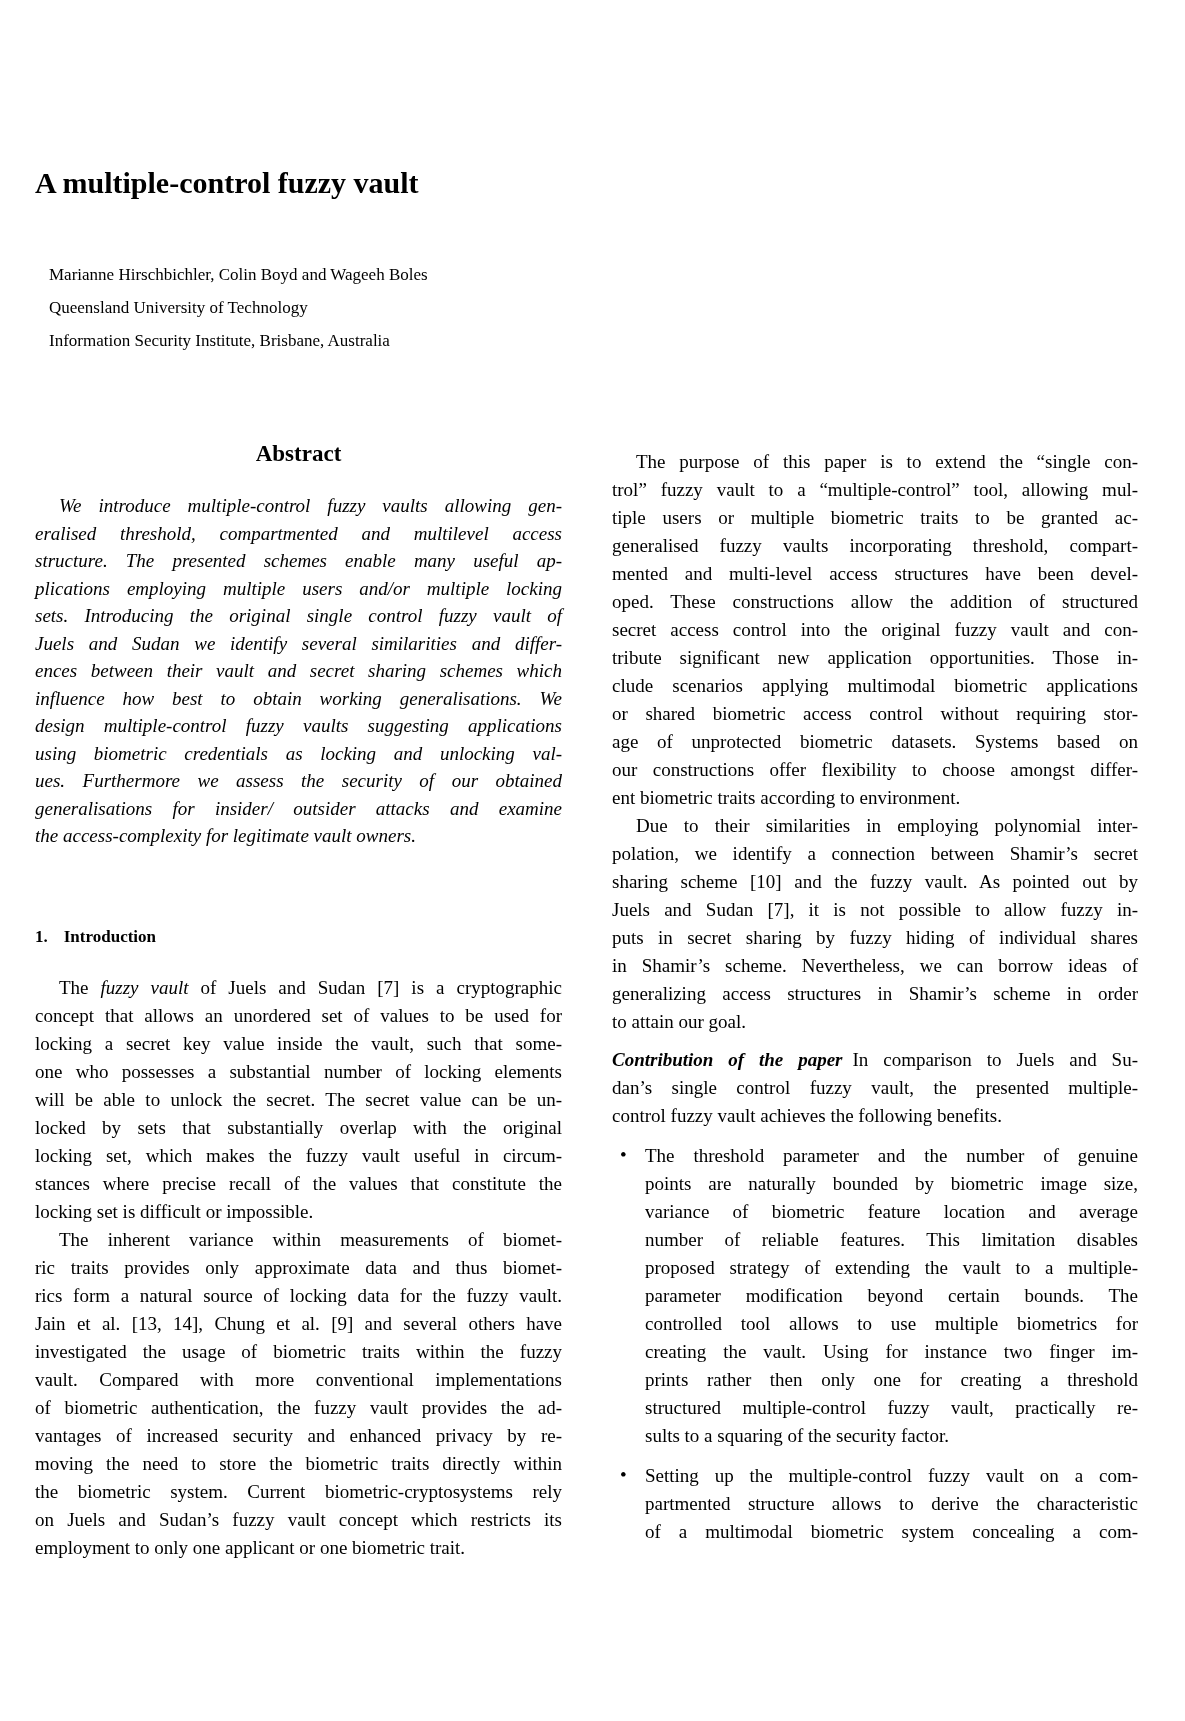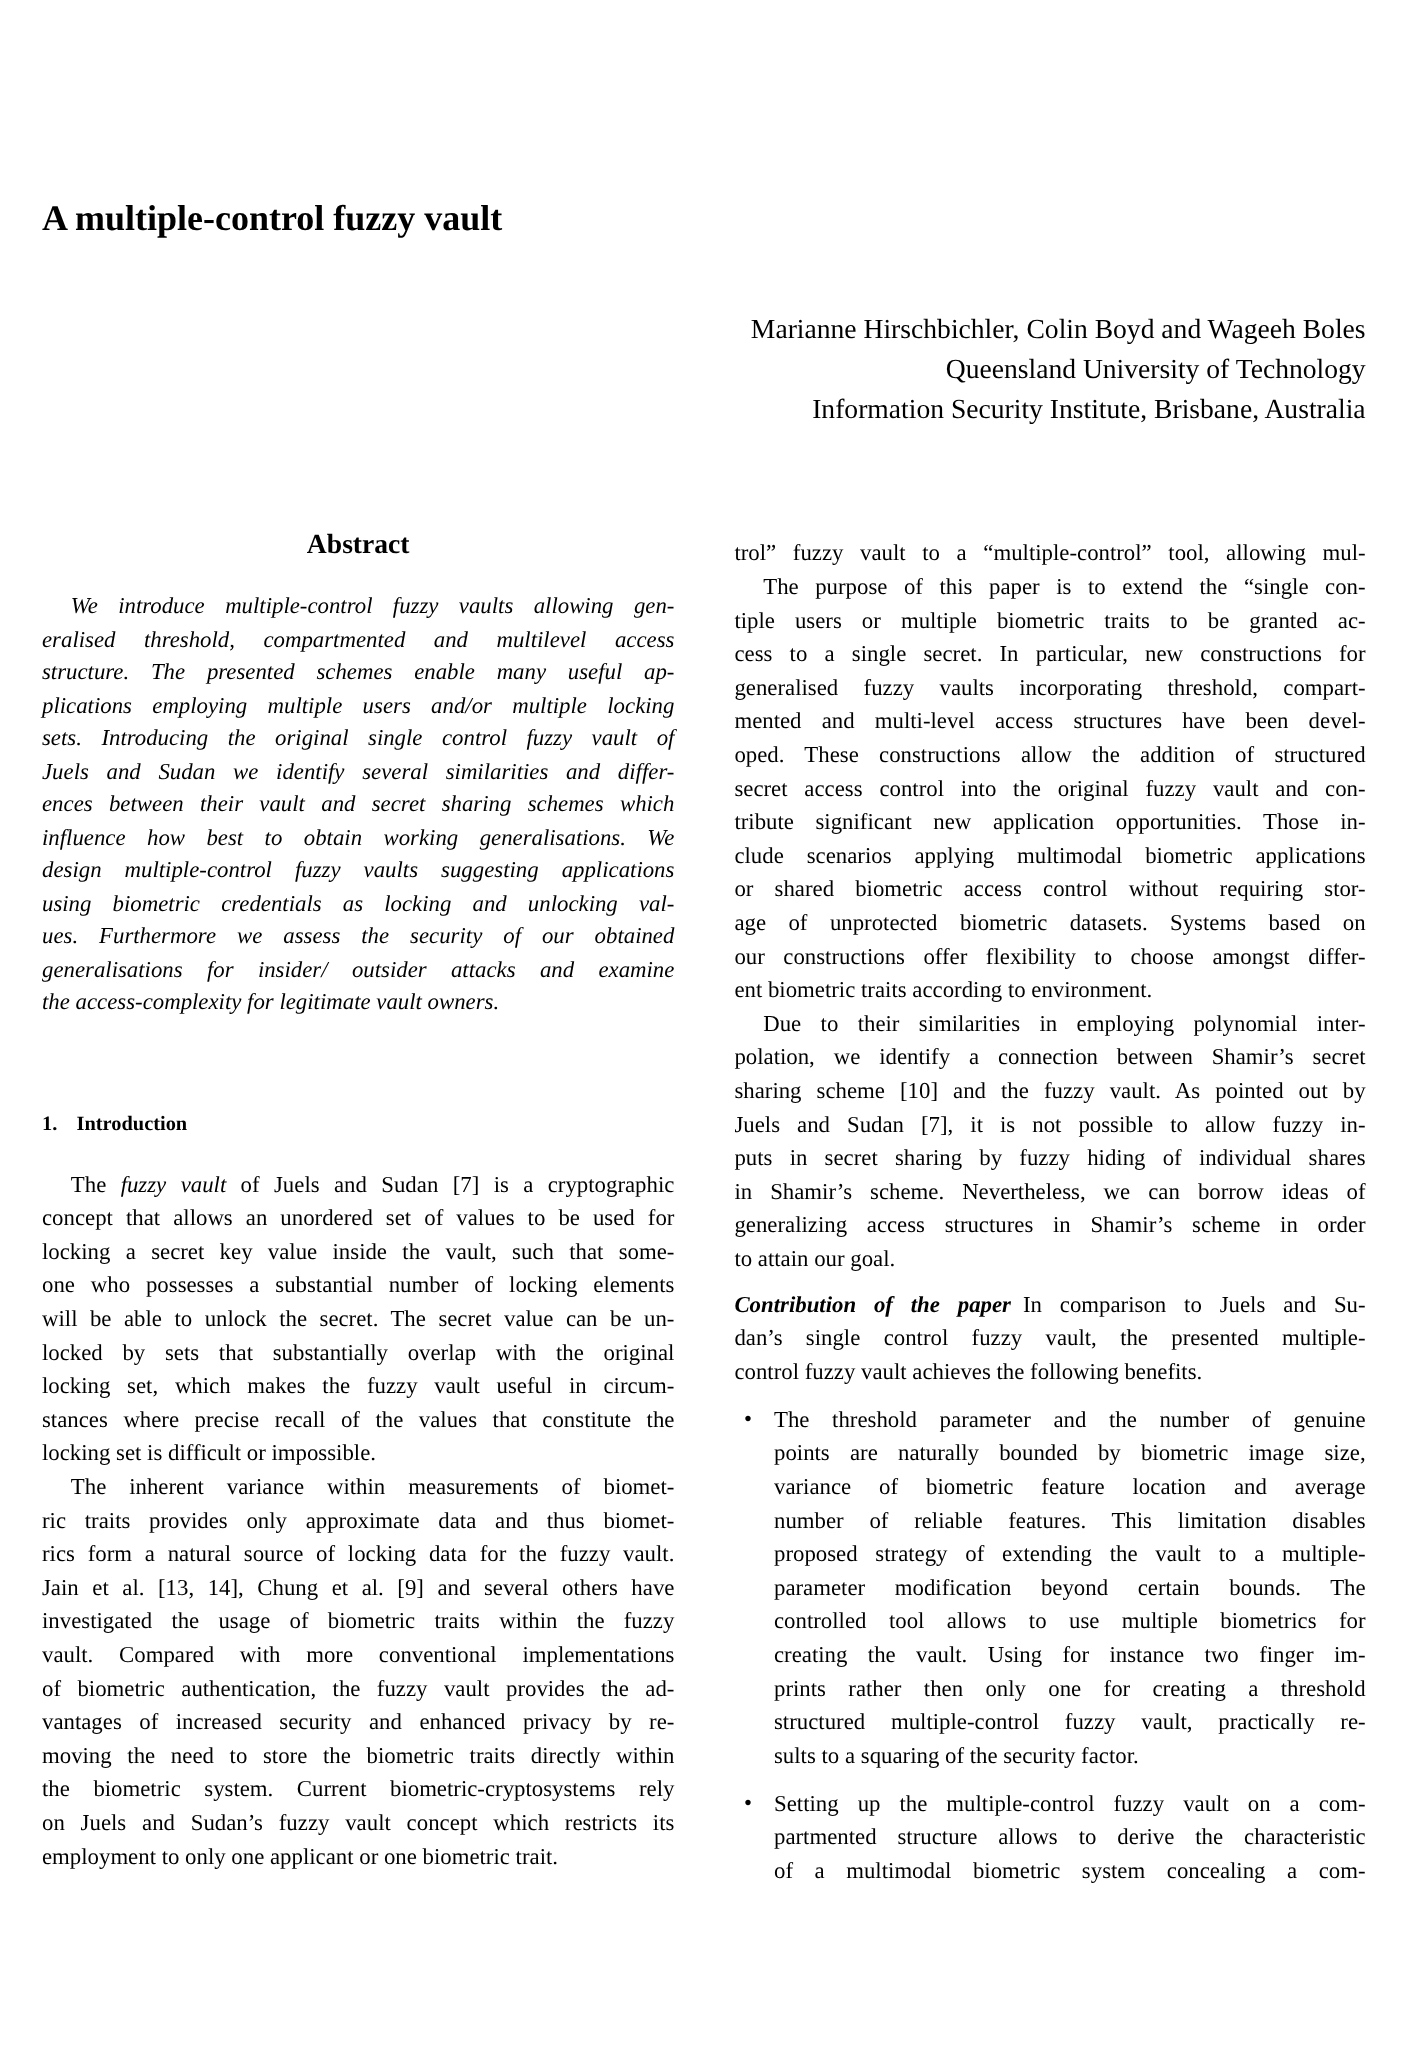--- a/index.html
+++ b/index.html
@@ -7,22 +7,22 @@
     position:relative; width:1185px; height:1721px; margin:0 auto;
     background:#ffffff; color:#000000;
     font-family:"Liberation Serif", serif;
     overflow:hidden;
   }
   .title {
     position:absolute; left:35px; top:166px; width:1103px;
     text-align:left; font-weight:bold; font-size:30px; line-height:34px;
   }
   .authors {
-    position:absolute; left:35px; top:258px; width:1103px;
-    text-align:right; font-size:23px; line-height:33px;
+    position:absolute; left:49px; top:258px; width:1103px;
+    text-align:left; font-size:17px; line-height:33px;
   }
   .col { position:absolute; }
   .col-left  { left:35px;  top:440px; width:527px; }
   .col-right { left:612px; top:448px; width:526px; }
 
   .abs-heading {
     text-align:center; font-weight:bold; font-size:23px; line-height:27px;
     margin-bottom:25px;
   }
   .abstract-body { font-style:italic; }
@@ -111,24 +111,23 @@
         <div class="jline">vantages of increased security and enhanced privacy by re-</div>
         <div class="jline">moving the need to store the biometric traits directly within</div>
         <div class="jline">the biometric system. Current biometric-cryptosystems rely</div>
         <div class="jline">on Juels and Sudan’s fuzzy vault concept which restricts its</div>
         <div class="jline pend">employment to only one applicant or one biometric trait.</div>
       </div>
   </div>
 
   <div class="col col-right">
     <div class="para">
+        <div class="jline fl-indent">The purpose of this paper is to extend the “single con-</div>
         <div class="jline">trol” fuzzy vault to a “multiple-control” tool, allowing mul-</div>
-        <div class="jline fl-indent">The purpose of this paper is to extend the “single con-</div>
         <div class="jline">tiple users or multiple biometric traits to be granted ac-</div>
-        <div class="jline">cess to a single secret. In particular, new constructions for</div>
         <div class="jline">generalised fuzzy vaults incorporating threshold, compart-</div>
         <div class="jline">mented and multi-level access structures have been devel-</div>
         <div class="jline">oped. These constructions allow the addition of structured</div>
         <div class="jline">secret access control into the original fuzzy vault and con-</div>
         <div class="jline">tribute significant new application opportunities. Those in-</div>
         <div class="jline">clude scenarios applying multimodal biometric applications</div>
         <div class="jline">or shared biometric access control without requiring stor-</div>
         <div class="jline">age of unprotected biometric datasets. Systems based on</div>
         <div class="jline">our constructions offer flexibility to choose amongst differ-</div>
         <div class="jline pend">ent biometric traits according to environment.</div>

